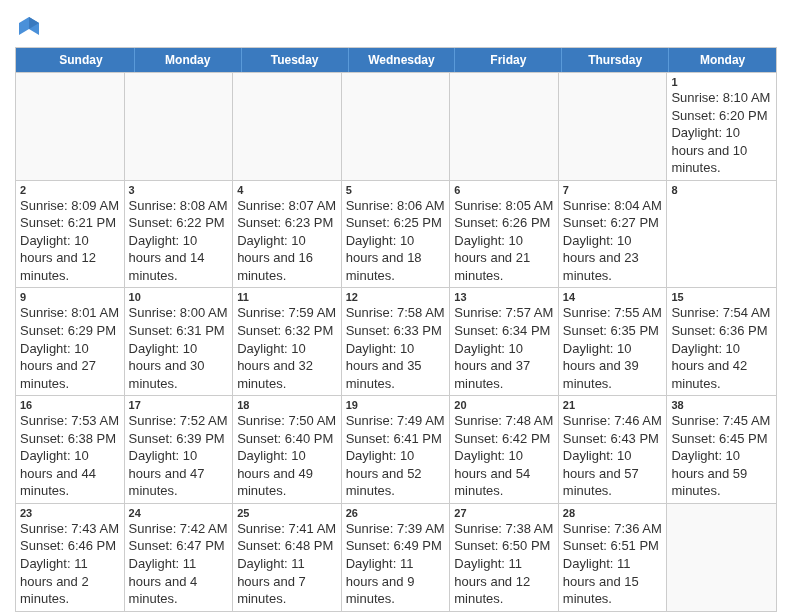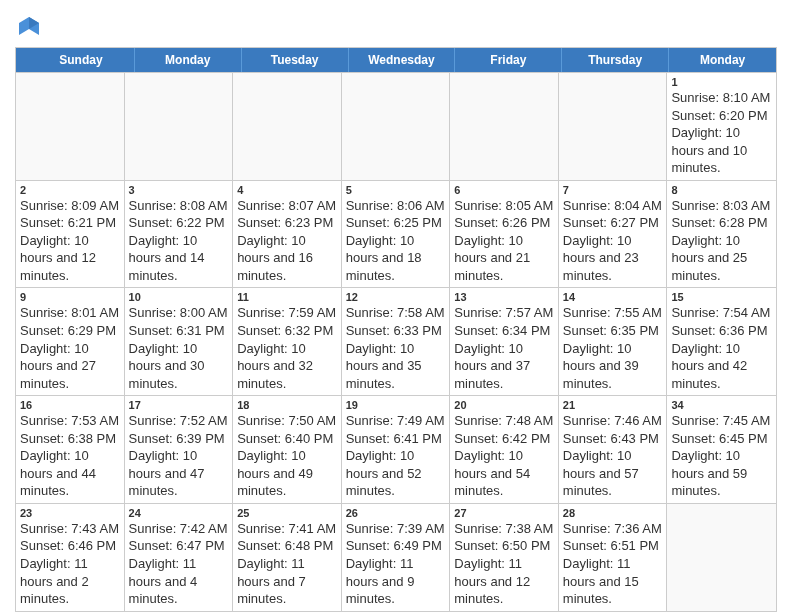--- a/index.html
+++ b/index.html
@@ -169,23 +169,21 @@
 Daylight: 10 hours and 16 minutes.</span></div>
           <div class="cal-cell"><span class="day-num">5</span><span class="cell-text" style="white-space: pre-line;">Sunrise: 8:06 AM
 Sunset: 6:25 PM
 Daylight: 10 hours and 18 minutes.</span></div>
           <div class="cal-cell"><span class="day-num">6</span><span class="cell-text" style="white-space: pre-line;">Sunrise: 8:05 AM
 Sunset: 6:26 PM
 Daylight: 10 hours and 21 minutes.</span></div>
           <div class="cal-cell"><span class="day-num">7</span><span class="cell-text" style="white-space: pre-line;">Sunrise: 8:04 AM
 Sunset: 6:27 PM
 Daylight: 10 hours and 23 minutes.</span></div>
-          <div class="cal-cell"><span class="day-num">8</span><span class="cell-text" style="white-space: pre-line;">Sunrise: 8:03 AM
-Sunset: 6:28 PM
-Daylight: 10 hours and 25 minutes.</span></div>
+          <div class="cal-cell"><span class="day-num">8</span></div>
         </div>
         <div class="cal-row">
           <div class="cal-cell"><span class="day-num">9</span><span class="cell-text" style="white-space: pre-line;">Sunrise: 8:01 AM
 Sunset: 6:29 PM
 Daylight: 10 hours and 27 minutes.</span></div>
           <div class="cal-cell"><span class="day-num">10</span><span class="cell-text" style="white-space: pre-line;">Sunrise: 8:00 AM
 Sunset: 6:31 PM
 Daylight: 10 hours and 30 minutes.</span></div>
           <div class="cal-cell"><span class="day-num">11</span><span class="cell-text" style="white-space: pre-line;">Sunrise: 7:59 AM
 Sunset: 6:32 PM
@@ -215,21 +213,21 @@
 Daylight: 10 hours and 49 minutes.</span></div>
           <div class="cal-cell"><span class="day-num">19</span><span class="cell-text" style="white-space: pre-line;">Sunrise: 7:49 AM
 Sunset: 6:41 PM
 Daylight: 10 hours and 52 minutes.</span></div>
           <div class="cal-cell"><span class="day-num">20</span><span class="cell-text" style="white-space: pre-line;">Sunrise: 7:48 AM
 Sunset: 6:42 PM
 Daylight: 10 hours and 54 minutes.</span></div>
           <div class="cal-cell"><span class="day-num">21</span><span class="cell-text" style="white-space: pre-line;">Sunrise: 7:46 AM
 Sunset: 6:43 PM
 Daylight: 10 hours and 57 minutes.</span></div>
-          <div class="cal-cell"><span class="day-num">34</span><span class="cell-text" style="white-space: pre-line; text-align: right;">Sunrise: 7:45 AM
+          <div class="cal-cell"><span class="day-num">38</span><span class="cell-text" style="white-space: pre-line; text-align: right;">Sunrise: 7:45 AM
 Sunset: 6:45 PM
 Daylight: 10 hours and 59 minutes.</span></div>
         </div>
         <div class="cal-row">
           <div class="cal-cell"><span class="day-num">23</span><span class="cell-text" style="white-space: pre-line;">Sunrise: 7:43 AM
 Sunset: 6:46 PM
 Daylight: 11 hours and 2 minutes.</span></div>
           <div class="cal-cell"><span class="day-num">24</span><span class="cell-text" style="white-space: pre-line;">Sunrise: 7:42 AM
 Sunset: 6:47 PM
 Daylight: 11 hours and 4 minutes.</span></div>

